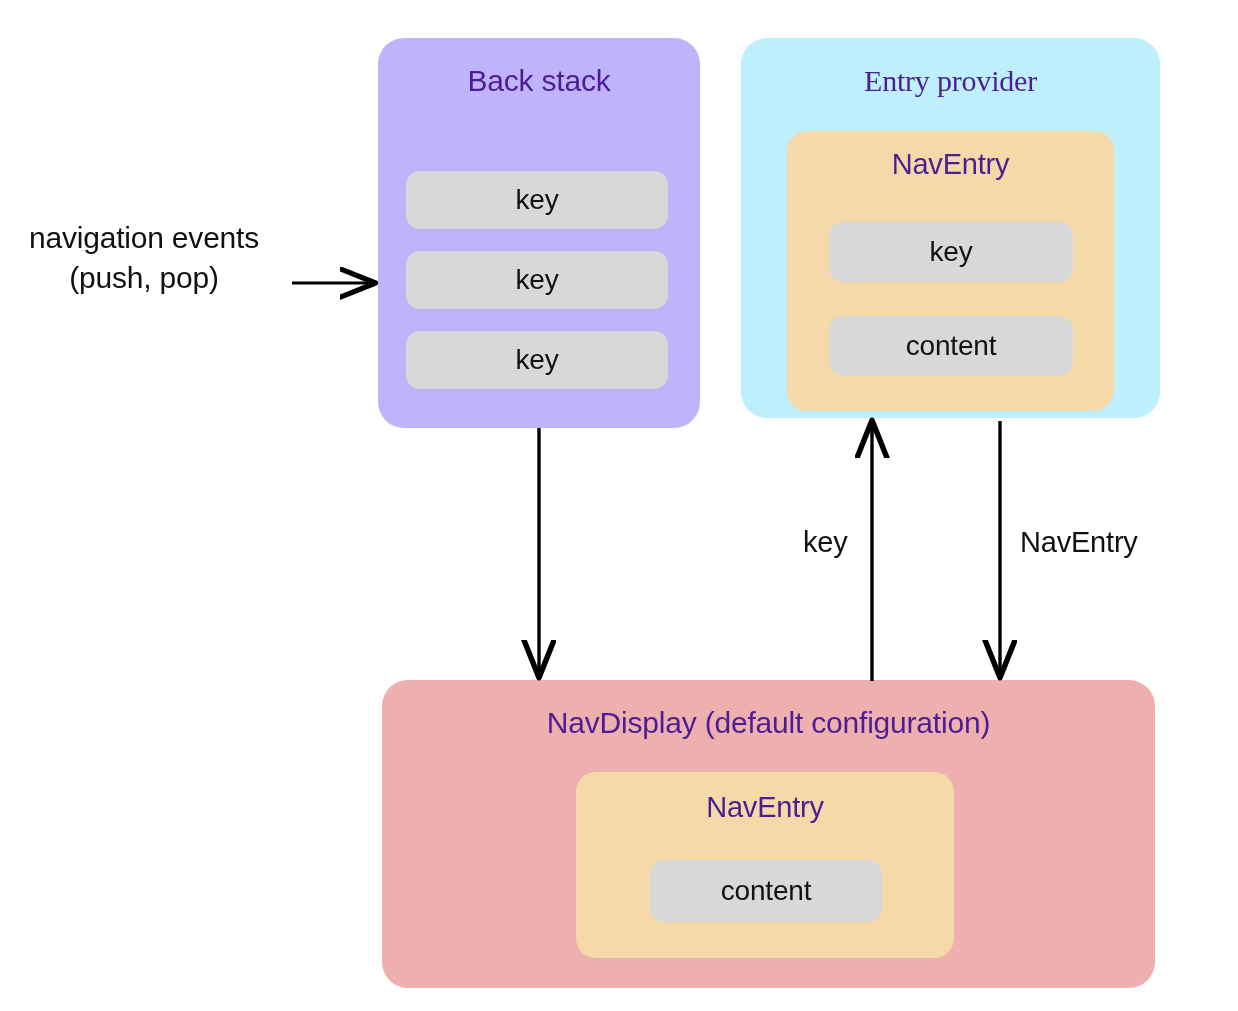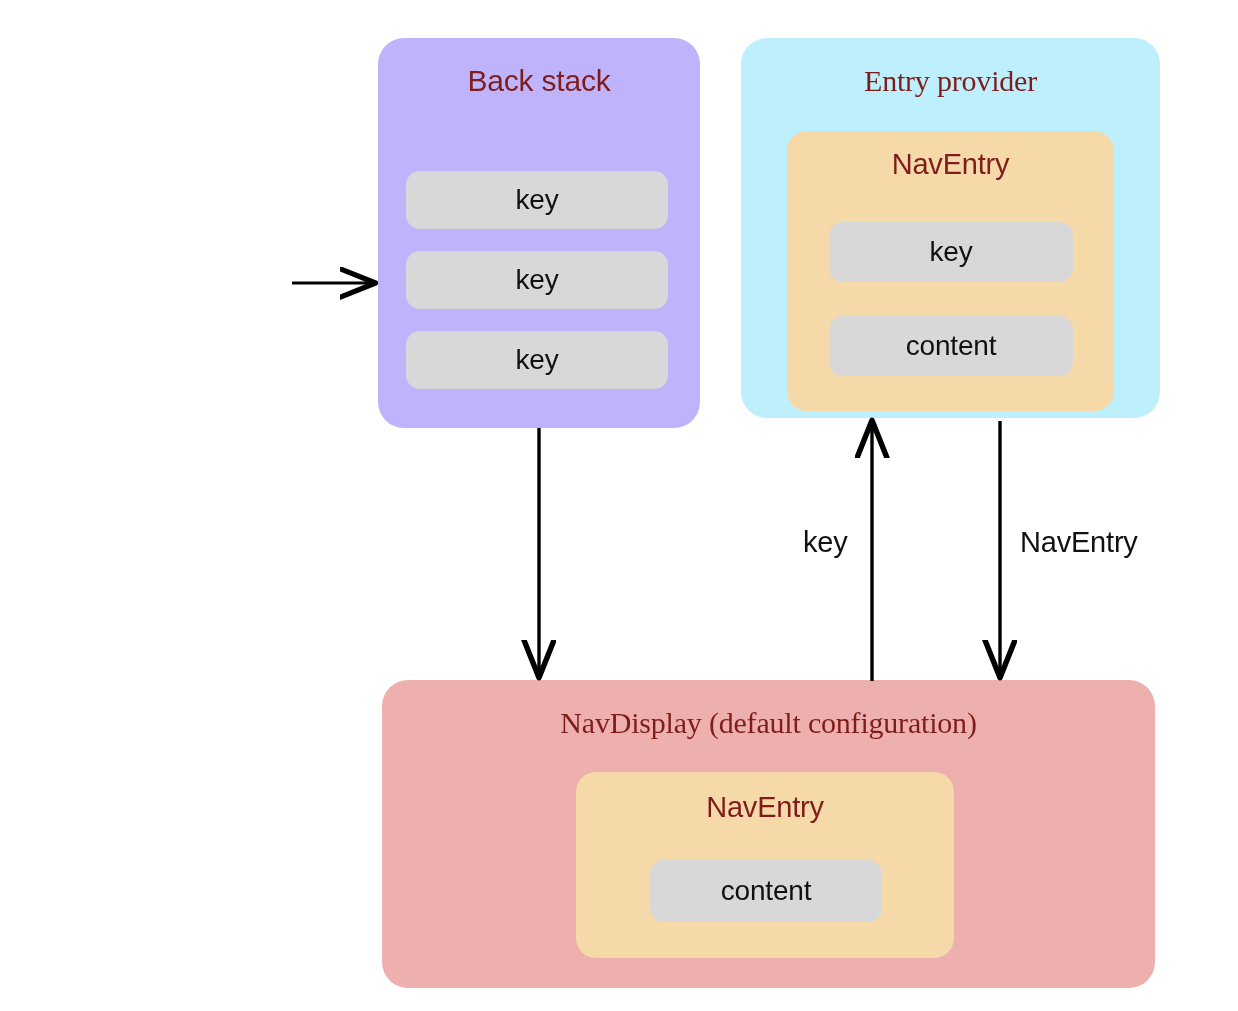--- a/index.html
+++ b/index.html
@@ -28,21 +28,21 @@
     border-radius: 26px;
   }
   .box-title {
     position: absolute;
     left: 0;
     right: 0;
     text-align: center;
     font-size: 30px;
     line-height: 1.1;
     letter-spacing: -0.2px;
-    color: #7f1d1d;
+    color: #4c1d95;
     white-space: nowrap;
   }
 
   
   .pill {
     position: absolute;
     box-sizing: border-box;
     background: #d8d8d8;
     border-radius: 14px;
     display: flex;
@@ -88,21 +88,20 @@
   #entry-provider-naventry .pill { left: 42px; width: 244px; height: 60px; }
   #ep-pill-key     { top: 91px; }
   #ep-pill-content { top: 185px; }
 
   #nav-display {
     left: 382px;
     top: 680px;
     width: 773px;
     height: 308px;
     background: #eeb0ae;
-    font-family: Liberation Serif, serif;
   }
   #nav-display .box-title { top: 26px; }
 
   #nav-display-naventry {
     left: 576px;
     top: 772px;
     width: 378px;
     height: 186px;
     background: #f5d9a8;
     border-radius: 20px;
@@ -147,20 +146,24 @@
     width: 1238px;
     height: 1011px;
     pointer-events: none;
   }
 </style>
 </head>
 <body>
 
 <div id="diagram">
 
+  <div id="nav-events-label">
+    <div>navigation events</div>
+    <div>(push, pop)</div>
+  </div>
 
   <div class="box" id="back-stack">
     <div class="box-title">Back stack</div>
     <div class="pill" id="bs-pill-0">key</div>
     <div class="pill" id="bs-pill-1">key</div>
     <div class="pill" id="bs-pill-2">key</div>
   </div>
 
   <div class="box" id="entry-provider">
     <div class="box-title">Entry provider</div>

